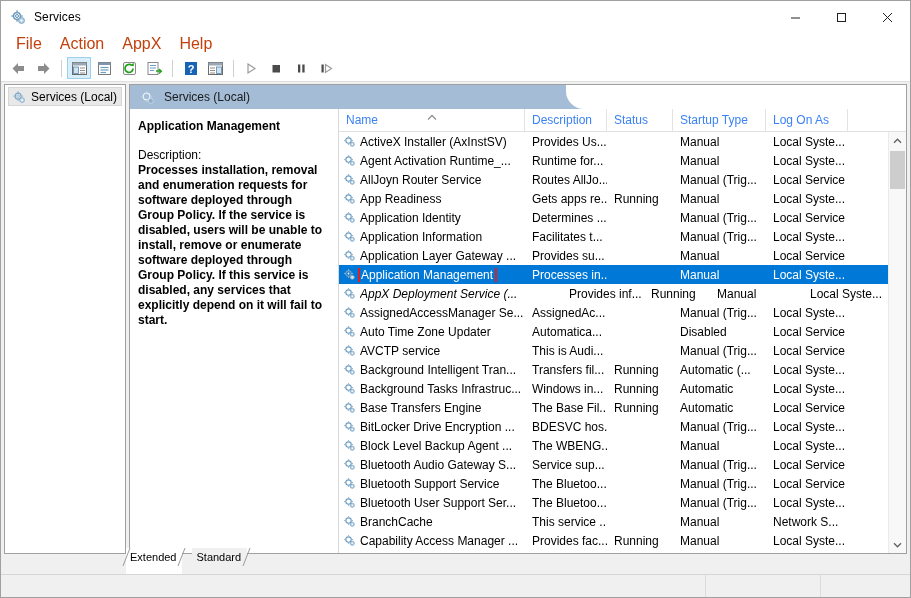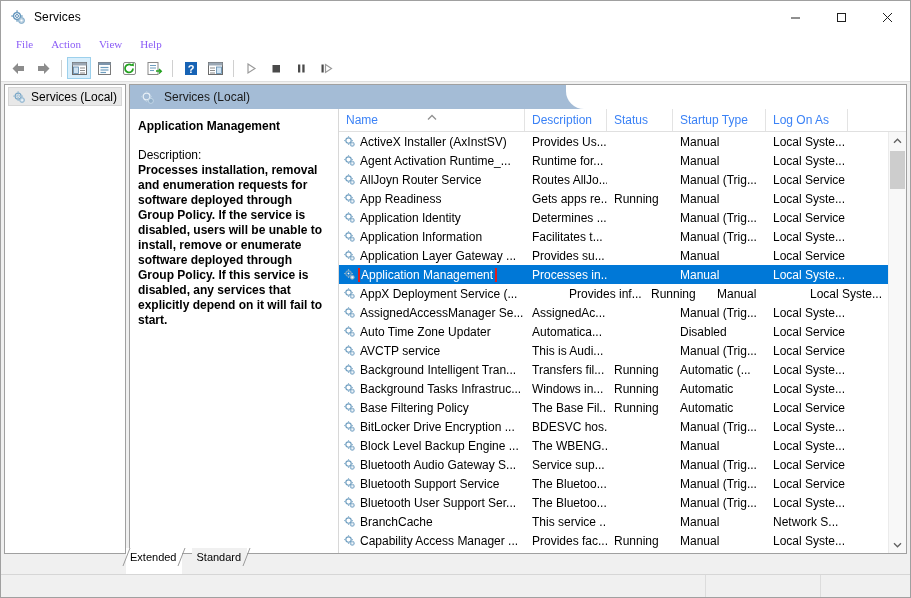--- a/index.html
+++ b/index.html
@@ -63,24 +63,23 @@
   .menubar {
     height: 22px;
     background: #ffffff;
     display: flex;
     align-items: center;
     padding-left: 6px;
     flex: 0 0 auto;
   }
   .menu-item {
     padding: 2px 9px;
-    font-size: 11px;
-    color: #8b5cf6;
+    font-size: 16px;
+    color: #c2410c;
     line-height: 16px;
-    font-family: Liberation Serif, serif;
   }
 
   
   .toolbar {
     height: 26px;
     background: #ffffff;
     border-bottom: 1px solid #dfdfdf;
     display: flex;
     align-items: center;
     padding-left: 5px;
@@ -371,21 +370,21 @@
             <line x1="1" y1="1" x2="10" y2="10" stroke="#202020" stroke-width="1"></line>
             <line x1="10" y1="1" x2="1" y2="10" stroke="#202020" stroke-width="1"></line>
           </svg>
       </div>
     </div>
   </div>
 
   <div class="menubar">
     <div class="menu-item">File</div>
     <div class="menu-item">Action</div>
-    <div class="menu-item">View</div>
+    <div class="menu-item">AppX</div>
     <div class="menu-item">Help</div>
   </div>
 
   <div class="toolbar">
     <div class="tb-btn">
       <svg width="17" height="15" viewBox="0 0 17 15">
         <path d="M8 2 L2.5 7.5 L8 13 L8 10 L14 10 L14 5 L8 5 Z" fill="#8c8c8c"></path>
       </svg>
     </div>
     <div class="tb-btn">
@@ -726,21 +725,21 @@
                       </svg>
                     </span>
                     <span class="nm name-highlight" style="outline-color: rgb(224, 32, 32);">Application Management</span>
                   </div>
                   <div class="cell pad" style="width: 82px;">Processes in...</div>
                   <div class="cell pad" style="width: 66px;"></div>
                   <div class="cell pad" style="width: 93px;">Manual</div>
                   <div class="cell pad" style="width: 82px;">Local Syste...</div>
                 </div>
                 <div class="row">
-                  <div class="cell name" style="width: 186px;">
+                  <div class="cell name" style="width: 186px; font-style: italic;">
                     <span class="gear">
                       <svg width="13" height="13" viewBox="0 0 16 16">
                         <circle cx="6.8" cy="6.8" r="3.3" fill="none" stroke="#6f9ec0" stroke-width="1.4"></circle>
                         <circle cx="6.8" cy="6.8" r="1.2" fill="#ffffff"></circle>
                         <g fill="#8fb4cf">
                           <rect x="6.1" y="1.4" width="1.4" height="1.9"></rect>
                           <rect x="6.1" y="10.3" width="1.4" height="1.9"></rect>
                           <rect x="1.4" y="6.1" width="1.9" height="1.4"></rect>
                           <rect x="10.3" y="6.1" width="1.9" height="1.4"></rect>
                         </g>
@@ -879,21 +878,21 @@
                         <g fill="#8fb4cf">
                           <rect x="6.1" y="1.4" width="1.4" height="1.9"></rect>
                           <rect x="6.1" y="10.3" width="1.4" height="1.9"></rect>
                           <rect x="1.4" y="6.1" width="1.9" height="1.4"></rect>
                           <rect x="10.3" y="6.1" width="1.9" height="1.4"></rect>
                         </g>
                         <circle cx="11.4" cy="11.4" r="2.6" fill="#b7cfe1" stroke="#6f9ec0" stroke-width="0.8"></circle>
                         <circle cx="11.4" cy="11.4" r="0.9" fill="#ffffff"></circle>
                       </svg>
                     </span>
-                    <span class="nm">Base Filtering Policy</span>
+                    <span class="nm">Base Transfers Engine</span>
                   </div>
                   <div class="cell pad" style="width: 82px;">The Base Fil...</div>
                   <div class="cell pad" style="width: 66px;">Running</div>
                   <div class="cell pad" style="width: 93px;">Automatic</div>
                   <div class="cell pad" style="width: 82px;">Local Service</div>
                 </div>
                 <div class="row">
                   <div class="cell name" style="width: 186px;">
                     <span class="gear">
                       <svg width="13" height="13" viewBox="0 0 16 16">
@@ -925,21 +924,21 @@
                         <g fill="#8fb4cf">
                           <rect x="6.1" y="1.4" width="1.4" height="1.9"></rect>
                           <rect x="6.1" y="10.3" width="1.4" height="1.9"></rect>
                           <rect x="1.4" y="6.1" width="1.9" height="1.4"></rect>
                           <rect x="10.3" y="6.1" width="1.9" height="1.4"></rect>
                         </g>
                         <circle cx="11.4" cy="11.4" r="2.6" fill="#b7cfe1" stroke="#6f9ec0" stroke-width="0.8"></circle>
                         <circle cx="11.4" cy="11.4" r="0.9" fill="#ffffff"></circle>
                       </svg>
                     </span>
-                    <span class="nm">Block Level Backup Engine ...</span>
+                    <span class="nm">Block Level Backup Agent ...</span>
                   </div>
                   <div class="cell pad" style="width: 82px;">The WBENG...</div>
                   <div class="cell pad" style="width: 66px;"></div>
                   <div class="cell pad" style="width: 93px;">Manual</div>
                   <div class="cell pad" style="width: 82px;">Local Syste...</div>
                 </div>
                 <div class="row">
                   <div class="cell name" style="width: 186px;">
                     <span class="gear">
                       <svg width="13" height="13" viewBox="0 0 16 16">

